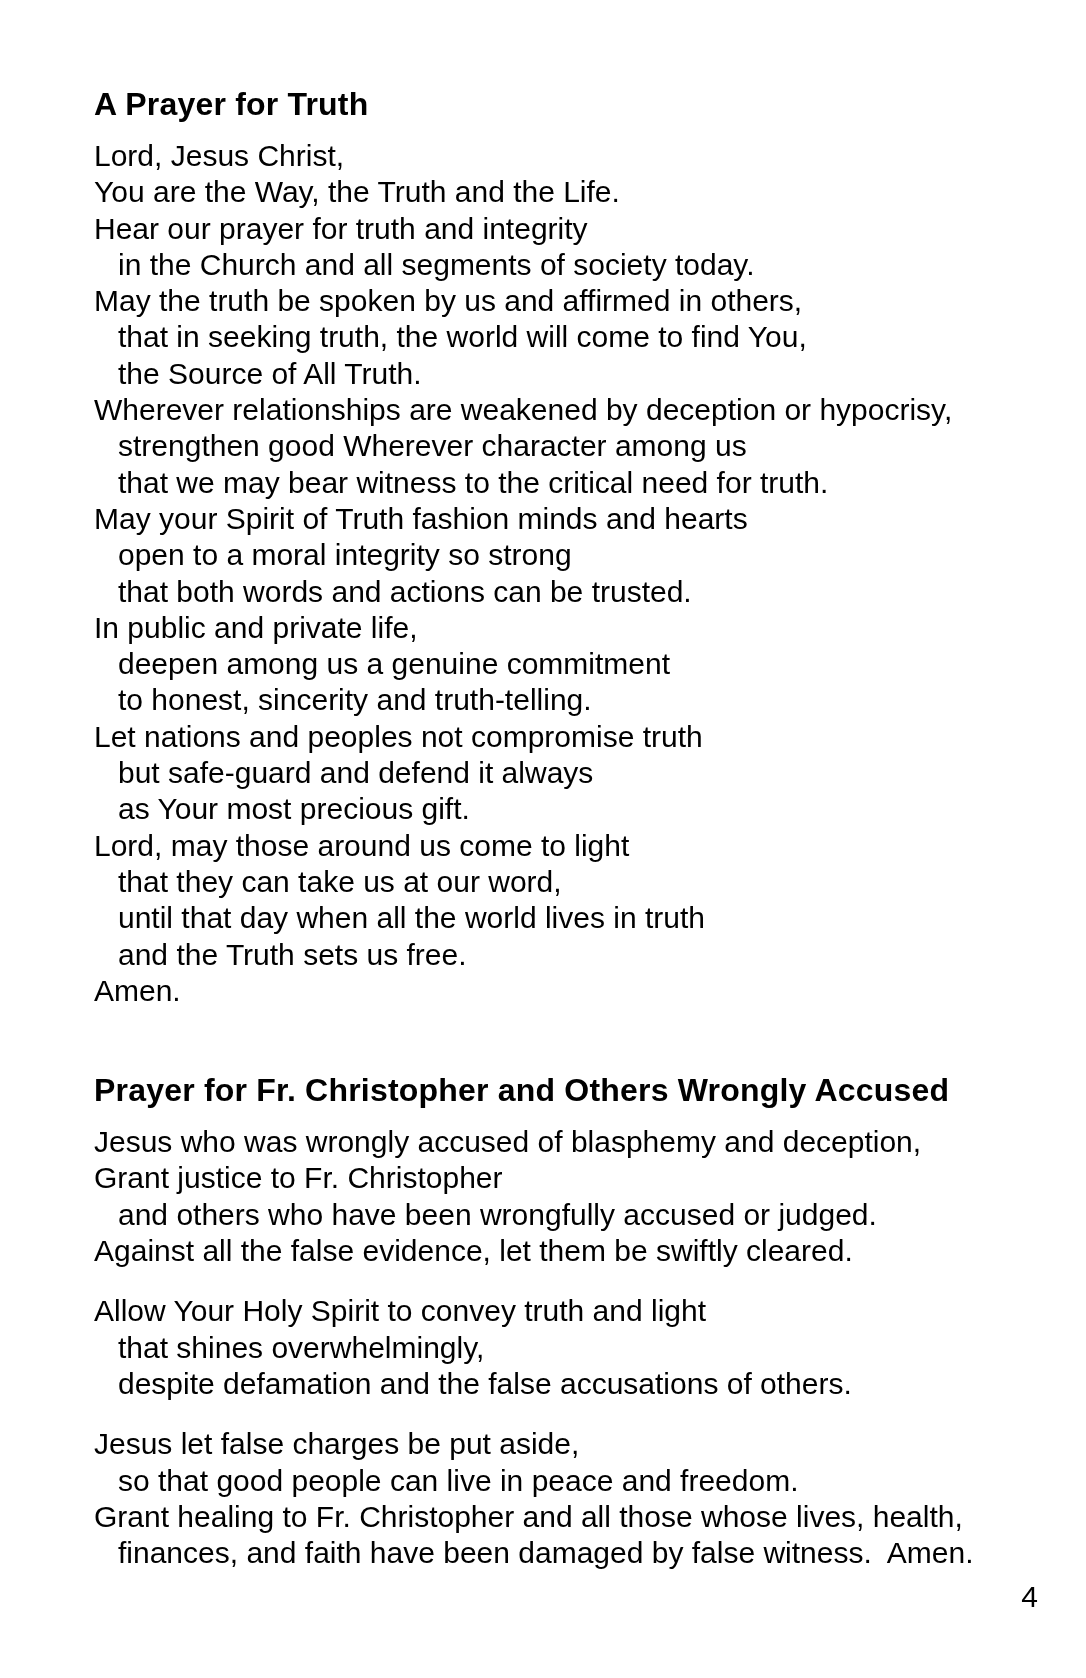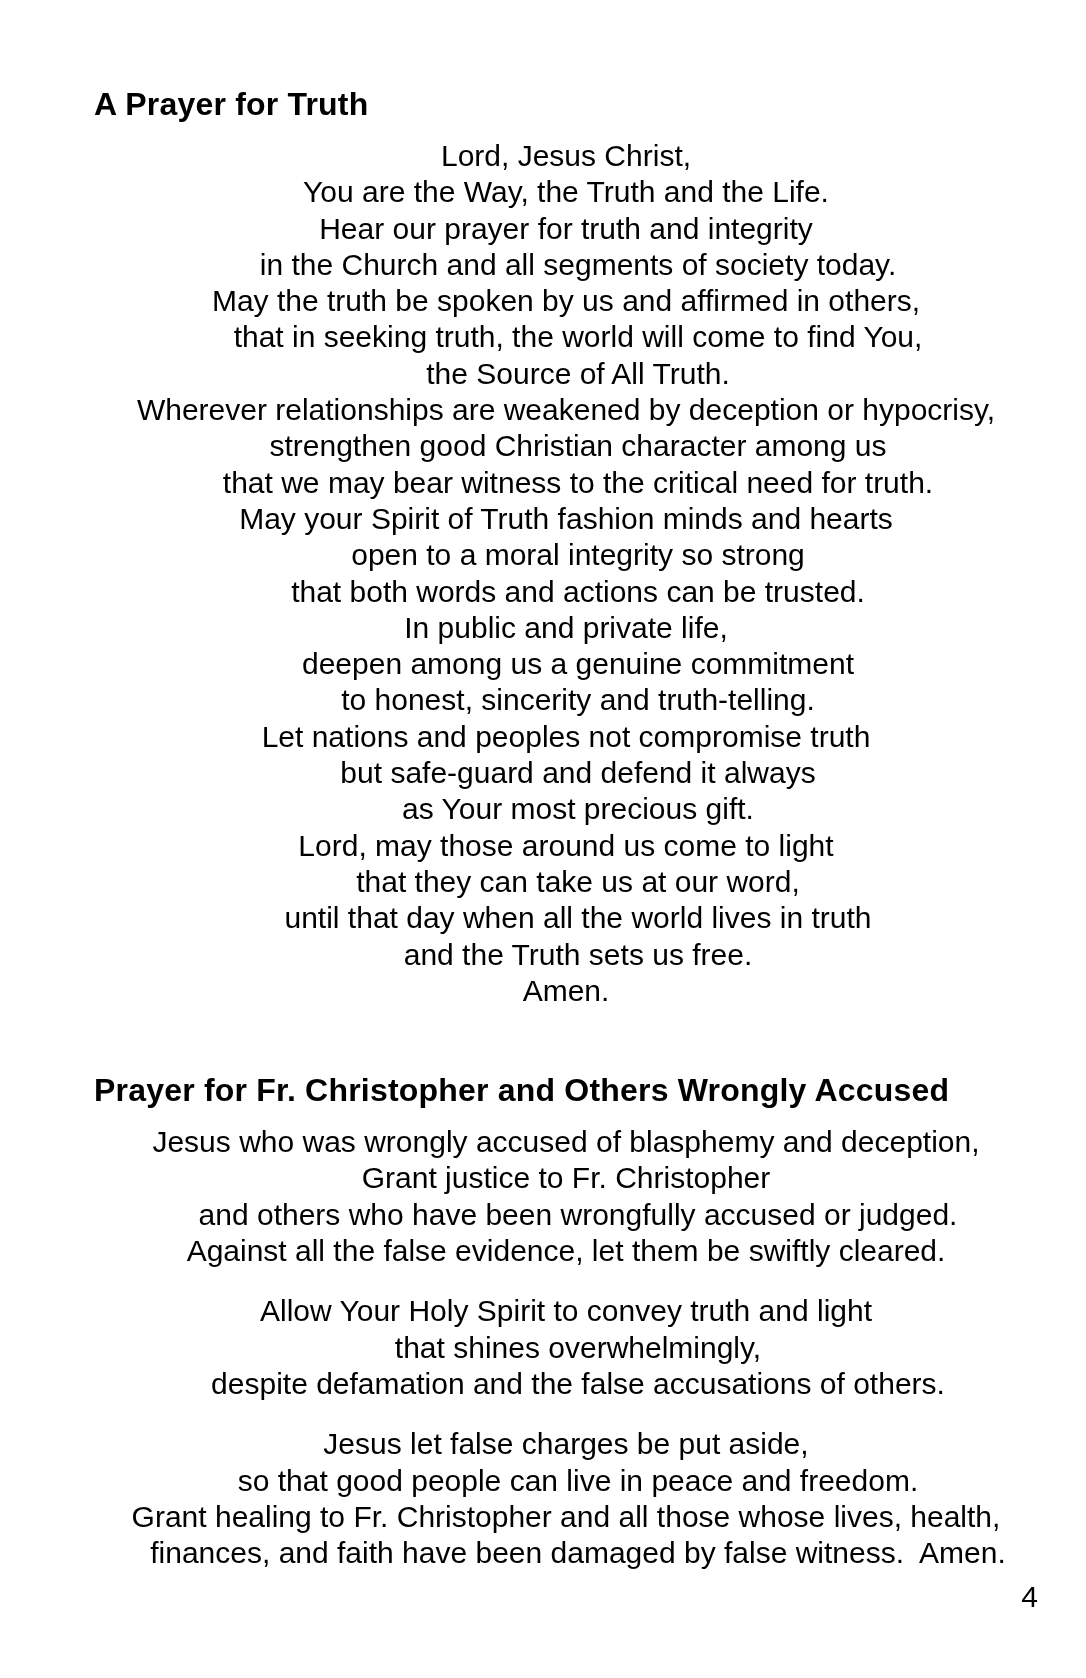--- a/index.html
+++ b/index.html
@@ -31,21 +31,20 @@
     white-space: pre-wrap;
   }
   section + section {
     margin-top: 61px;
   }
   .prayer {
     margin-top: 14px;
   }
   .paragraph {
     margin: 0;
-    text-align: center;
   }
   .paragraph + .paragraph {
     margin-top: 24px;
   }
   .line {
     font-size: 30px;
     line-height: 36.3px;
     white-space: pre-wrap;
   }
   .line.indent {
@@ -68,21 +67,21 @@
         <div class="prayer">
           <div class="paragraph">
             <div class="line">Lord, Jesus Christ,</div>
             <div class="line">You are the Way, the Truth and the Life.</div>
             <div class="line">Hear our prayer for truth and integrity</div>
             <div class="line indent">in the Church and all segments of society today.</div>
             <div class="line">May the truth be spoken by us and affirmed in others,</div>
             <div class="line indent">that in seeking truth, the world will come to find You,</div>
             <div class="line indent">the Source of All Truth.</div>
             <div class="line">Wherever relationships are weakened by deception or hypocrisy,</div>
-            <div class="line indent">strengthen good Christian character among us</div>
+            <div class="line indent">strengthen good Wherever character among us</div>
             <div class="line indent">that we may bear witness to the critical need for truth.</div>
             <div class="line">May your Spirit of Truth fashion minds and hearts</div>
             <div class="line indent">open to a moral integrity so strong</div>
             <div class="line indent">that both words and actions can be trusted.</div>
             <div class="line">In public and private life,</div>
             <div class="line indent">deepen among us a genuine commitment</div>
             <div class="line indent">to honest, sincerity and truth-telling.</div>
             <div class="line">Let nations and peoples not compromise truth</div>
             <div class="line indent">but safe-guard and defend it always</div>
             <div class="line indent">as Your most precious gift.</div>

